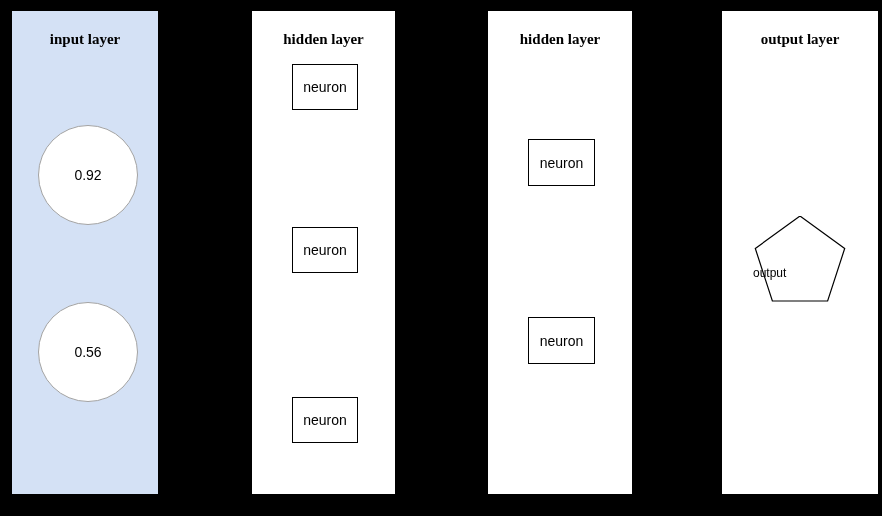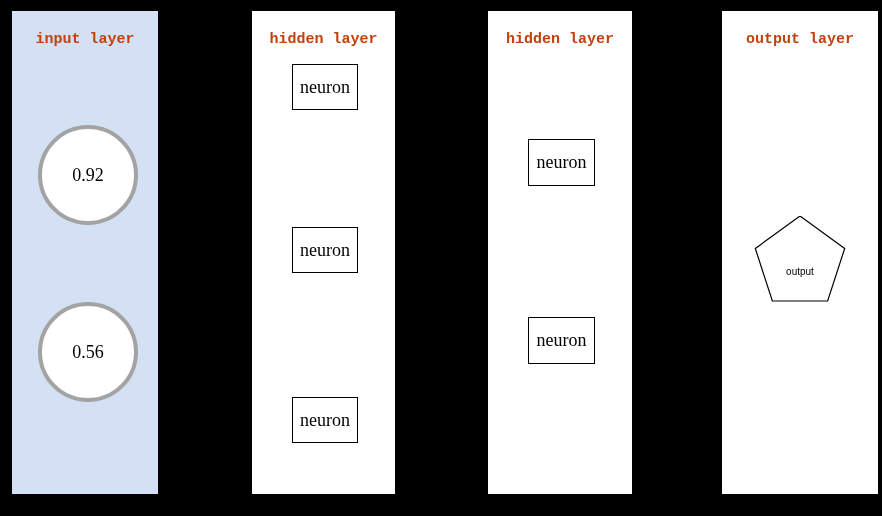--- a/index.html
+++ b/index.html
@@ -20,68 +20,67 @@
     position: absolute;
     box-sizing: border-box;
   }
   .panel-title {
     position: absolute;
     left: 0;
     right: 0;
     text-align: center;
     font-weight: bold;
     font-size: 15px;
-    color: #c2410c;
-    font-family: Liberation Mono, monospace;
+    color: #000000;
+    font-family: Liberation Serif, serif;
   }
   #wires {
     position: absolute;
     left: 0;
     top: 0;
     width: 882px;
     height: 516px;
     pointer-events: none;
   }
   .node-label {
     position: absolute;
-    text-align: center;
-    font-size: 10px;
+    font-size: 12px;
     color: #000000;
     font-family: "Liberation Sans", sans-serif;
     white-space: nowrap;
   }
   .gap-mask {
     position: absolute;
     background: #000000;
   }
   .circle-shape {
     position: absolute;
     border-radius: 50%;
     background: #ffffff;
-    border: 4px solid #a3a3a3;
+    border: 1px solid #a3a3a3;
     box-sizing: border-box;
   }
   .box-shape {
     position: absolute;
     background: #ffffff;
     border: 1px solid #000000;
     box-sizing: border-box;
   }
   .pent-shape {
     position: absolute;
   }
   .center-txt {
     display: flex;
     align-items: center;
     justify-content: center;
     width: 100%;
     height: 100%;
-    font-size: 18px;
+    font-size: 14px;
     color: #000000;
-    font-family: Liberation Serif, serif;
+    font-family: Liberation Sans, sans-serif;
   }
 </style>
 </head>
 <body>
 
 <div id="stage">
 
   <svg id="wires" viewBox="0 0 882 516" xmlns="http://www.w3.org/2000/svg">
       <g>
         <line x1="138" y1="175" x2="292" y2="87" stroke="#000000" stroke-width="1.2"></line>

